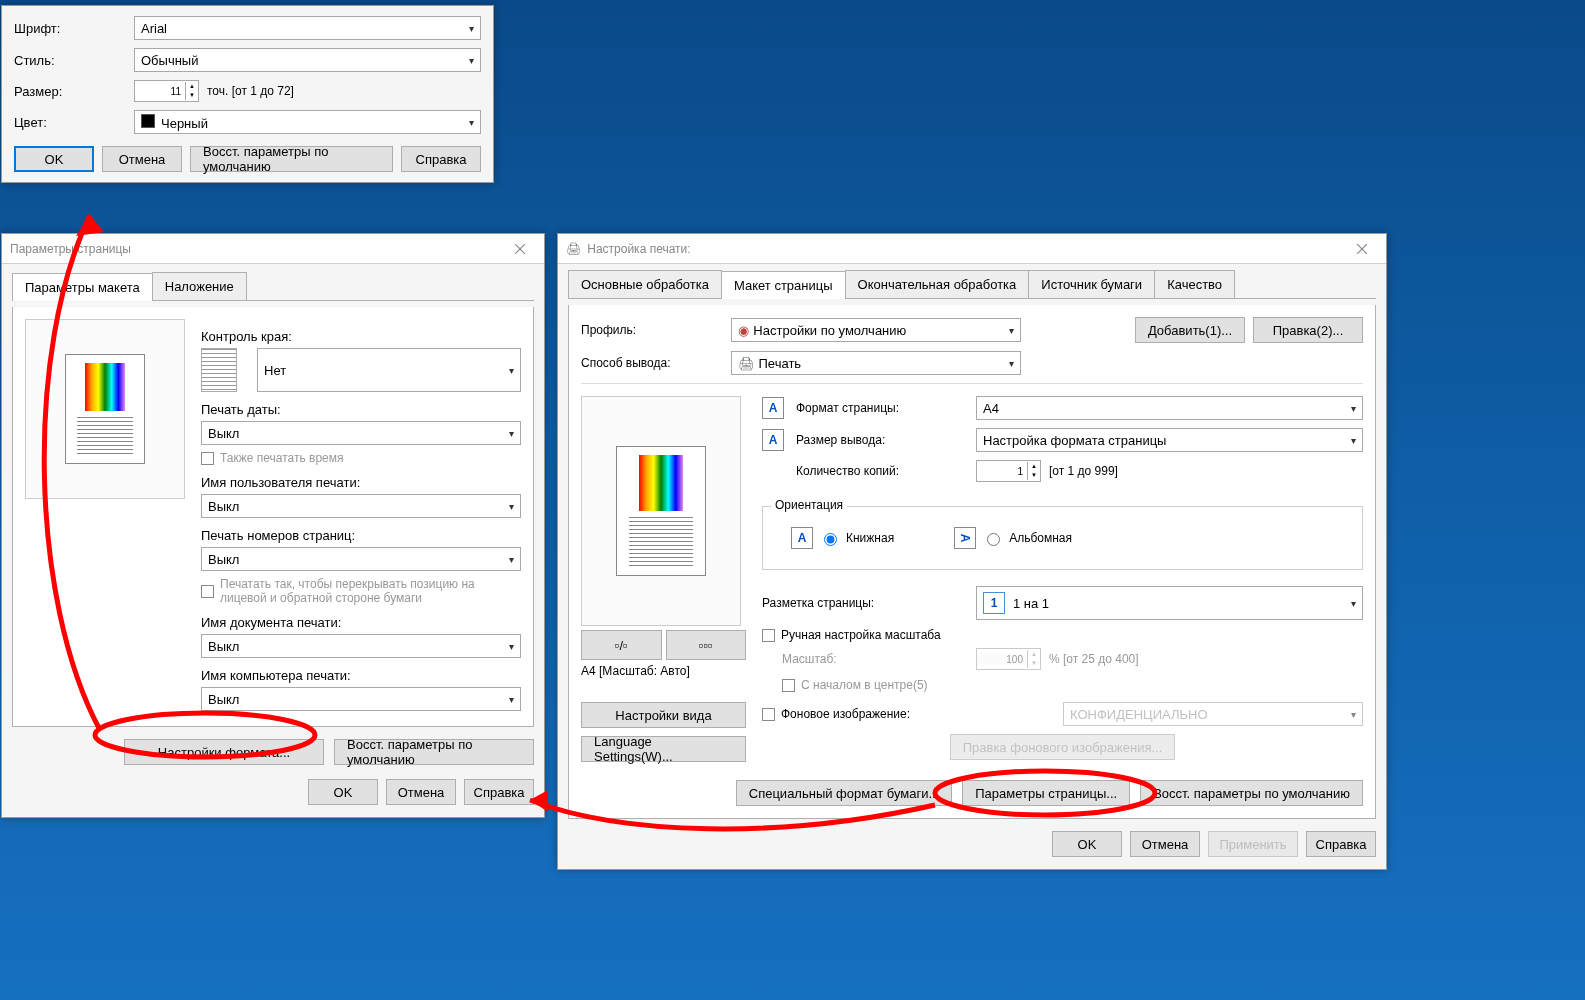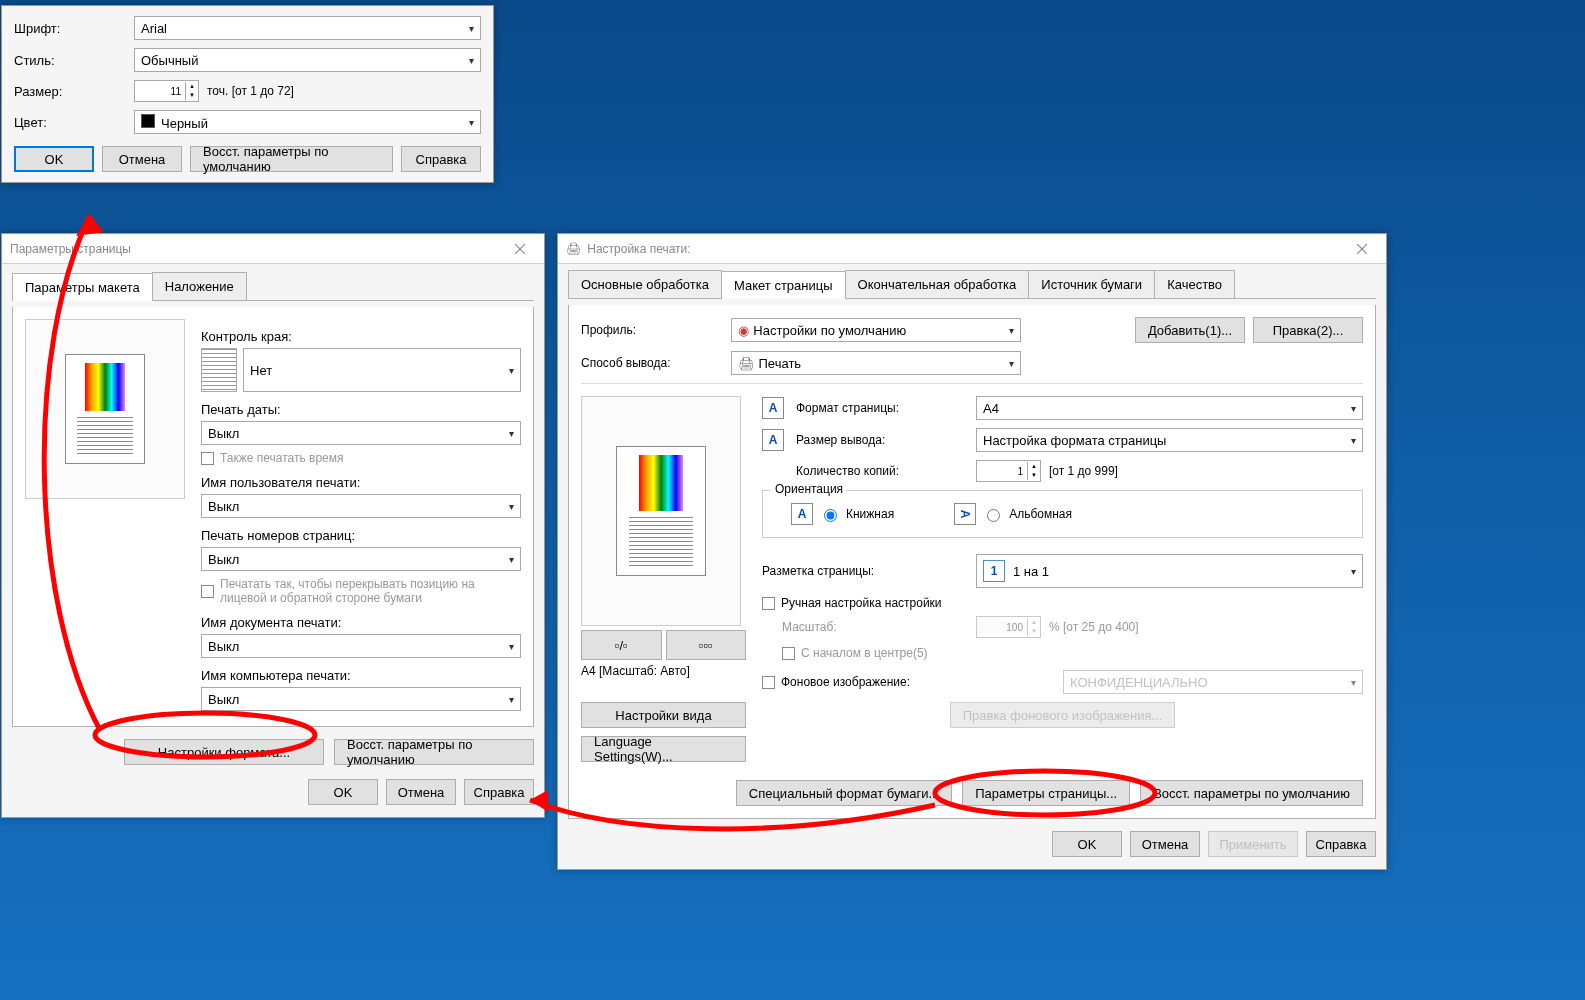--- a/index.html
+++ b/index.html
@@ -81,21 +81,21 @@
     width: 160px; height: 180px; border: 1px solid #ccc; background: #fbfbfb;
     display: flex; align-items: center; justify-content: center; flex-direction: column;
   }
   .preview-page {
     width: 80px; height: 110px; background: #fff; border: 1px solid #888;
     display: flex; flex-direction: column; align-items: center; padding: 8px;
     position: relative;
   }
   .rainbow { width: 40px; height: 50px; background: linear-gradient(90deg,red,orange,yellow,green,cyan,blue,violet); margin-bottom: 6px;}
   .txtlines { width: 56px; height: 40px; background: repeating-linear-gradient(#888 0 1px, transparent 1px 4px); }
-  .group-frame { border: 1px solid #ccc; padding: 6px 8px; position: relative; margin-top: 8px; }
+  .group-frame { border: 1px solid #ccc; padding: 14px 8px; position: relative; margin-top: 24px; }
   .group-frame > .legend { position: absolute; top: -9px; left: 8px; background: #fff; padding: 0 4px; font-size: 12px; }
   .disabled { color: #999; }
   .icon-sq { width: 22px; height: 22px; border: 1px solid #888; display:inline-flex;align-items:center;justify-content:center; background:#fff; font-weight:bold; color:#0050c0; font-size:12px;}
   
   .anno { position:absolute; pointer-events:none; }
 </style>
 </head>
 <body>
 
 <div class="win" style="left:1px; top:5px; width:493px;">
@@ -160,21 +160,21 @@
       <div style="width:160px">
         <div class="preview">
           <div class="preview-page">
             <div class="rainbow"></div>
             <div class="txtlines"></div>
           </div>
         </div>
       </div>
       <div style="flex:1">
         <div class="grouplabel">Контроль края:</div>
-        <div style="display:flex;gap:6px;align-items:flex-start">
+        <div style="display:flex;gap:20px;align-items:flex-start">
           <div style="width:36px;height:44px;border:1px solid #aaa;background:repeating-linear-gradient(#999 0 1px, transparent 1px 4px);"></div>
           <div class="select" style="flex:1;height:44px">
             <span>Нет</span>
               <span class="chev">▾</span>
           </div>
         </div>
 
         <div class="grouplabel">Печать даты:</div>
         <div class="select">
           <span>Выкл</span>
@@ -348,21 +348,21 @@
               <span style="display:flex;align-items:center;gap:8px">
                   <span class="icon-sq" style="border-color:#4a90d0">1</span>
                   <span>1 на 1</span>
                 </span>
               <span class="chev">▾</span>
             </div>
           </div>
 
           <div class="checkbox" style="margin-top:8px">
             <span class="box"></span>
-              <span>Ручная настройка настройки</span>
+              <span>Ручная настройка масштаба</span>
           </div>
           <div class="row disabled" style="margin-top:6px">
             <div style="width:214px;padding-left:20px">Масштаб:</div>
             <div class="spinner" style="opacity:.6">
               <input disabled="" value="100" style="">
               <div class="spins">
                   <span>▲</span>
                   <span>▼</span>
                 </div>
             </div>

